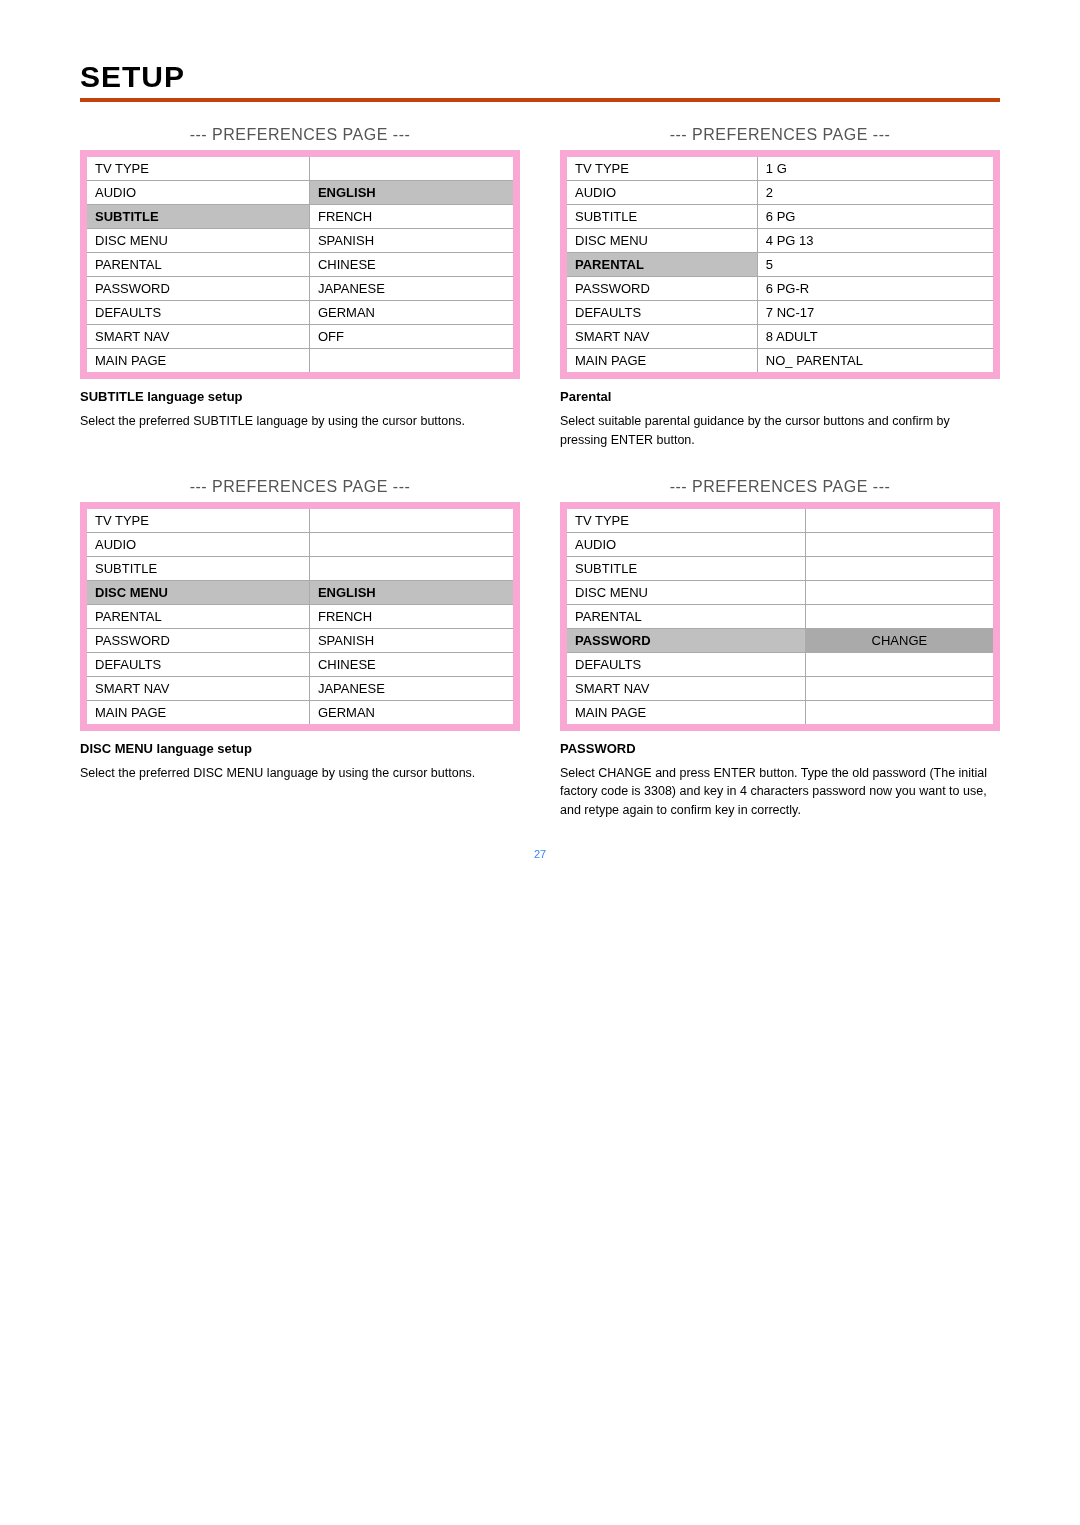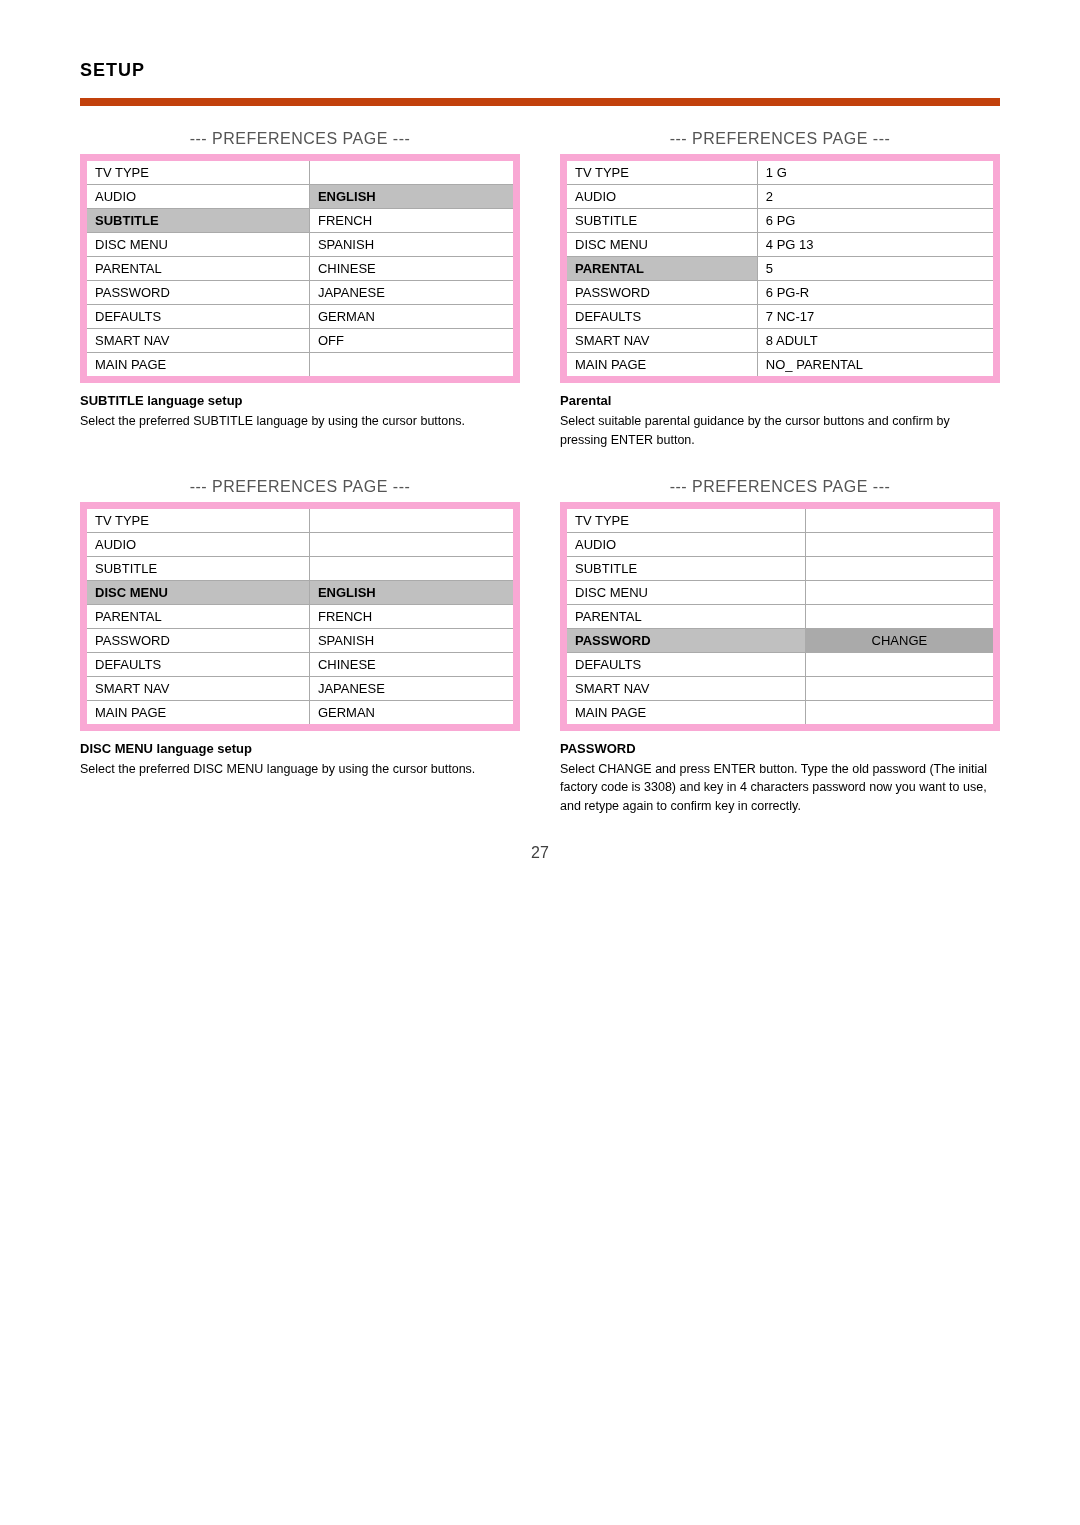--- a/index.html
+++ b/index.html
@@ -7,24 +7,24 @@
       width: 1080px;
       min-height: 1525px;
       background: #fff;
       font-family: Arial, Helvetica, sans-serif;
       font-size: 14px;
       color: #000;
       padding: 60px 80px;
     }
 
     h1.page-title {
-      font-size: 18px;
+      font-size: 30px;
       font-weight: bold;
-      border-bottom: 8px solid #c2410c;
-      padding-bottom: 17px;
+      border-bottom: 4px solid #c2410c;
+      padding-bottom: 4px;
       margin-bottom: 24px;
       letter-spacing: 1px;
     }
 
     .two-col {
       display: flex;
       gap: 40px;
       margin-bottom: 28px;
     }
 
@@ -75,26 +75,27 @@
 
     .caption-section .caption-title {
       font-weight: bold;
       font-size: 13px;
       margin-bottom: 4px;
     }
 
     .caption-section .caption-body {
       font-size: 12.5px;
       line-height: 1.5;
+      margin-top: 8px;
     }
 
     .page-number {
       text-align: center;
-      font-size: 16px;
-      color: #404040;
+      font-size: 11px;
+      color: #3b82f6;
       margin-top: 10px;
     }
   </style>
 </head>
 <body>
 
 <h1 class="page-title">SETUP</h1>
 
 <div class="two-col">
 

